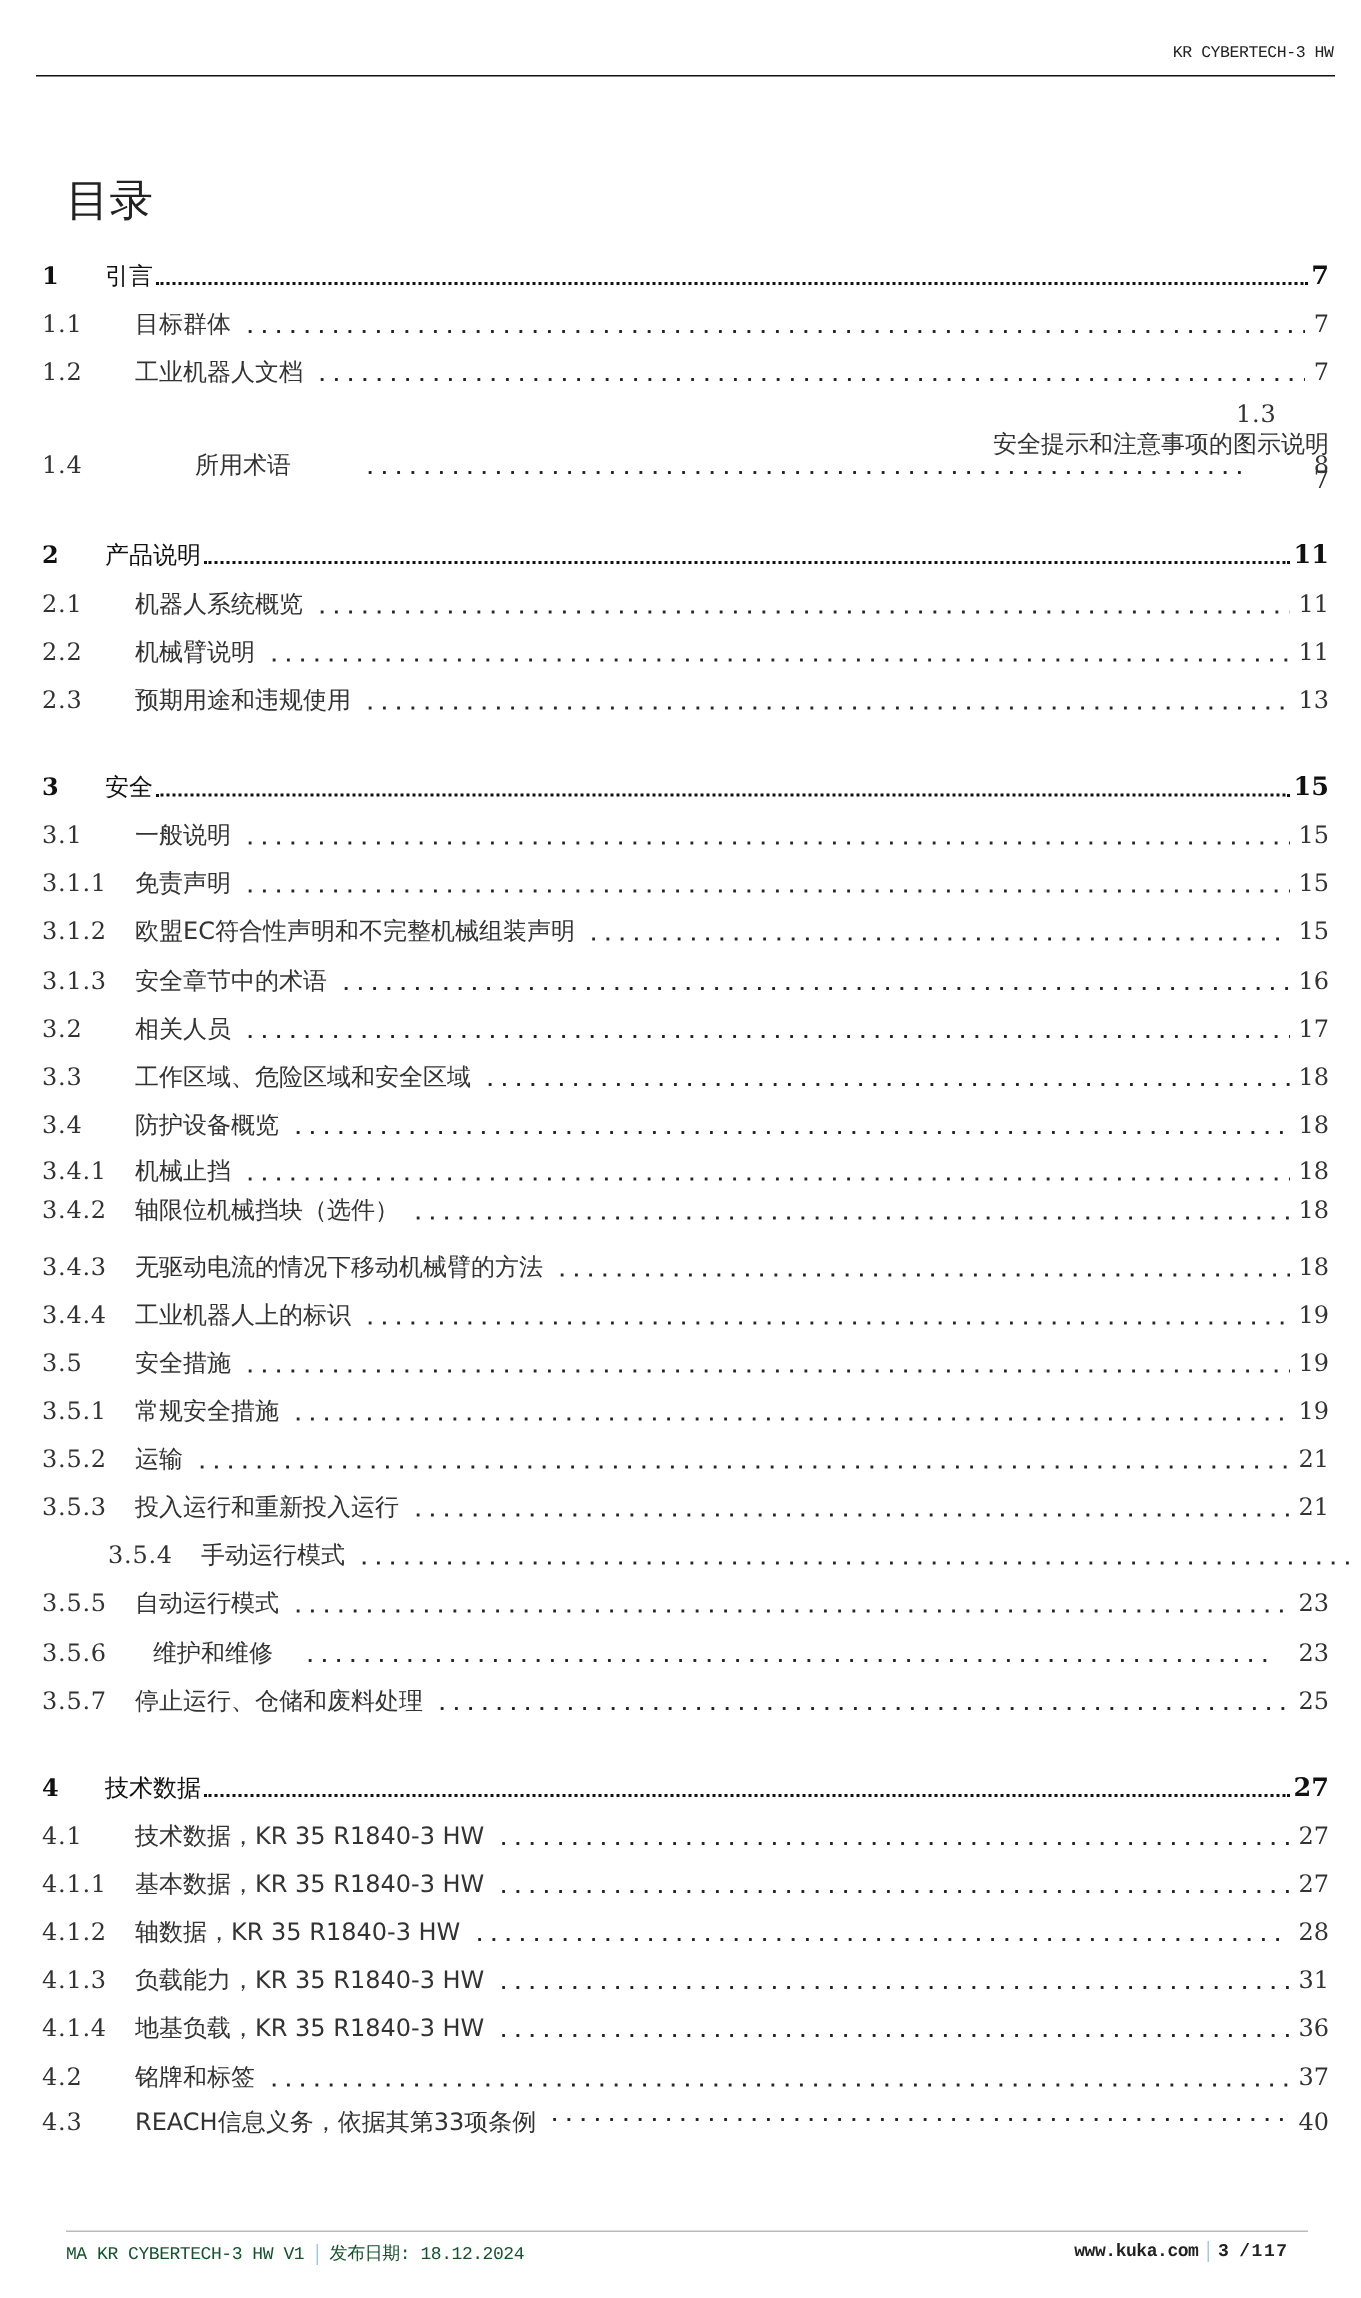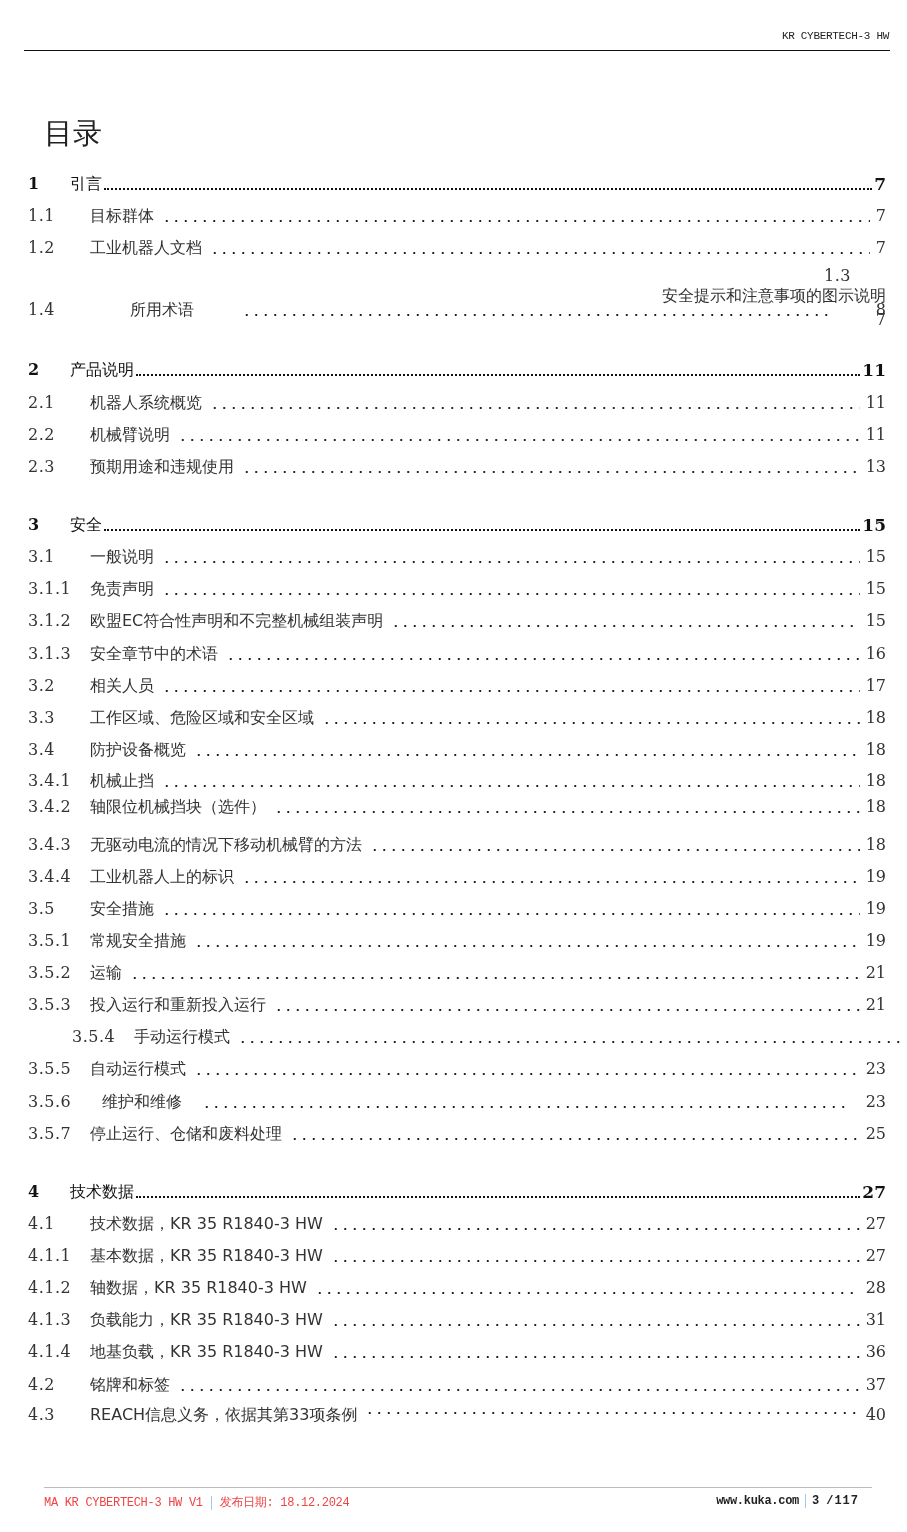--- a/index.html
+++ b/index.html
@@ -53,21 +53,21 @@
       font-family: "DejaVu Serif", serif;
     }
     .chapter .toc-page { font-weight: bold; color: #111; font-size: 17px; }
     .footer-rule {
       position: absolute; top: 1487px; left: 44px; width: 828px; height: 0;
       border-top: 1px solid #bbb;
     }
     .footer-left {
       position: absolute; top: 1494px; left: 44px;
       font-family: "Liberation Mono", "DejaVu Sans Mono", monospace;
-      font-size: 12px; color: #ef4444; display: flex; align-items: center; gap: 8px;
+      font-size: 12px; color: #14532d; display: flex; align-items: center; gap: 8px;
       letter-spacing: -0.3px;
     }
     .footer-sep { width: 1px; height: 14px; background: #9ecbe8; display: inline-block; }
     .footer-right {
       position: absolute; top: 1494px; right: 48px;
       font-family: "Liberation Mono", "DejaVu Sans Mono", monospace;
       font-size: 12px; color: #222; display: flex; align-items: center; gap: 6px;
     }
     .footer-url { font-weight: bold; letter-spacing: -0.3px; }
     .footer-page { font-weight: bold; letter-spacing: 1px; }

